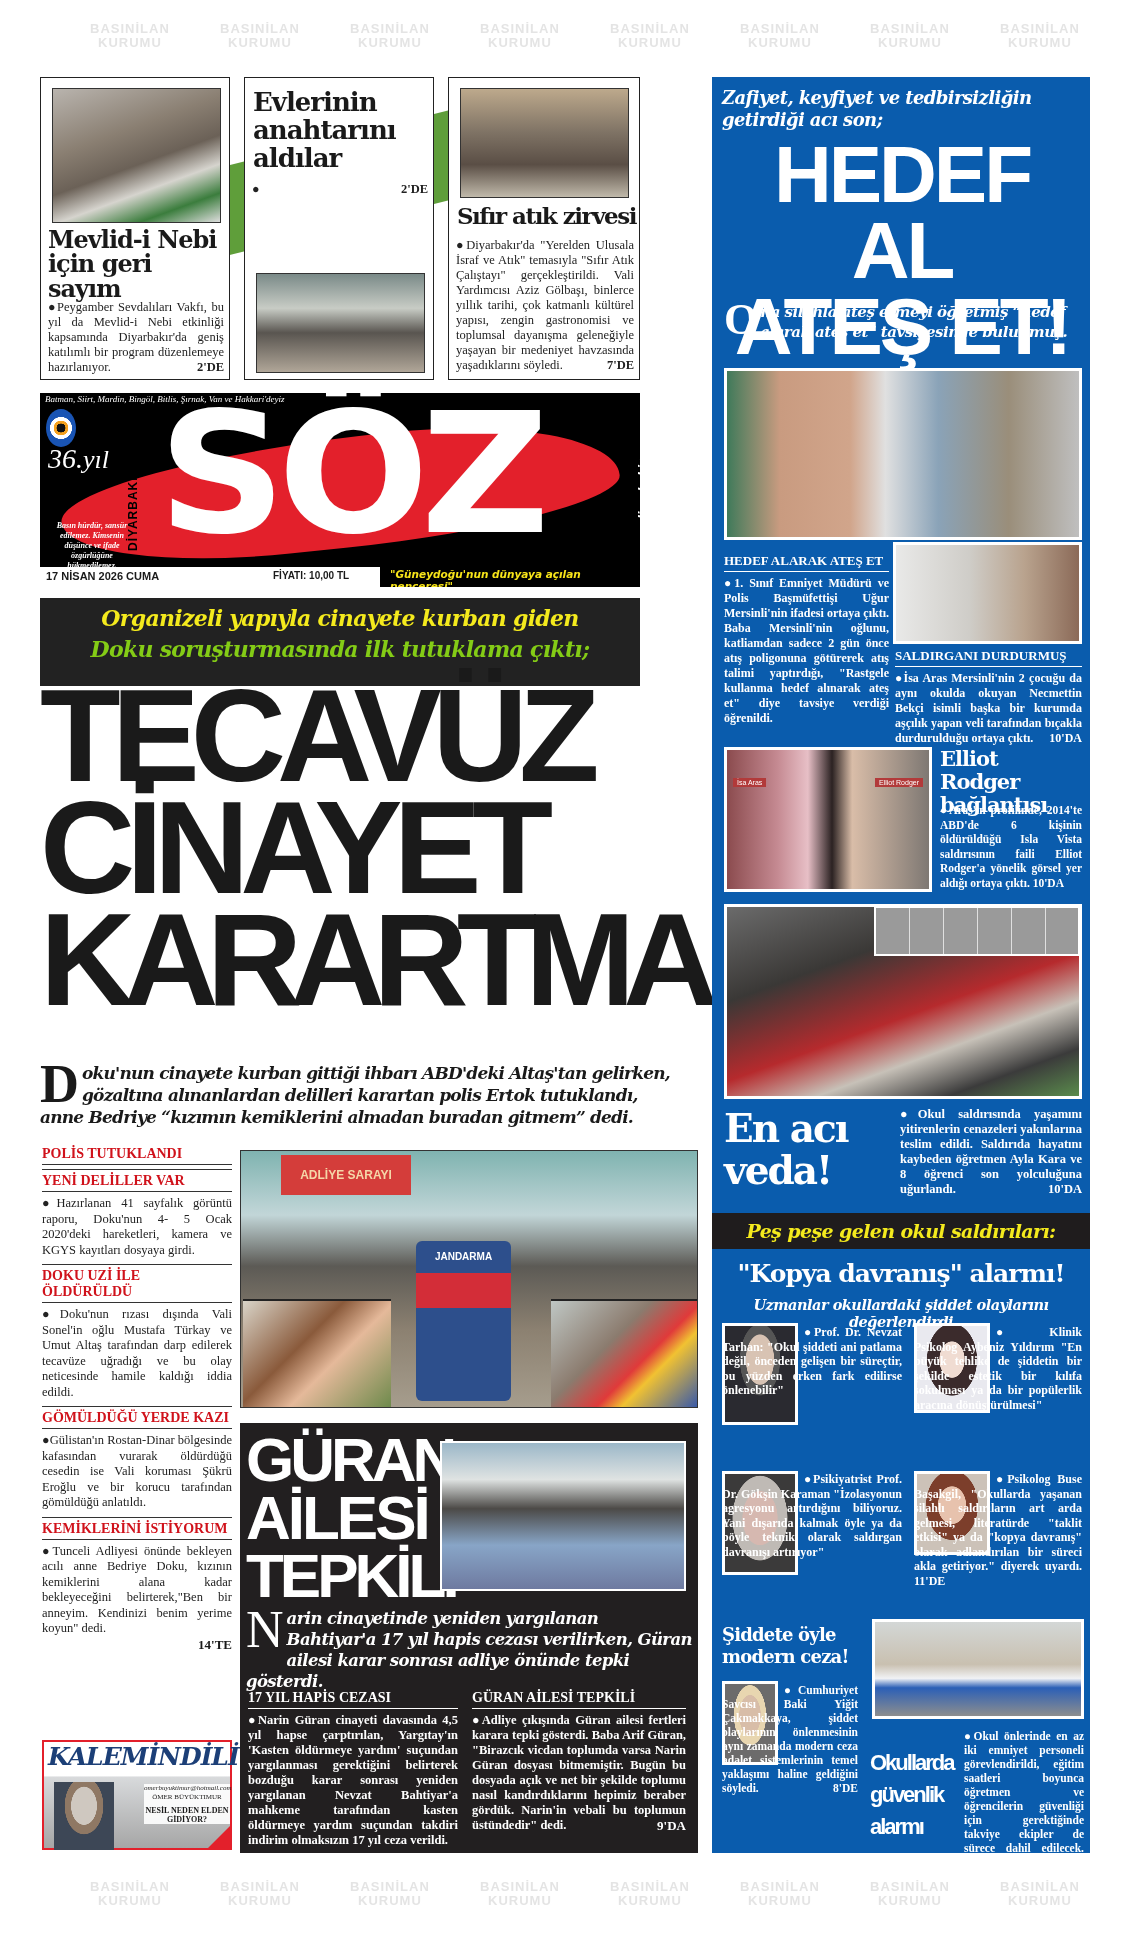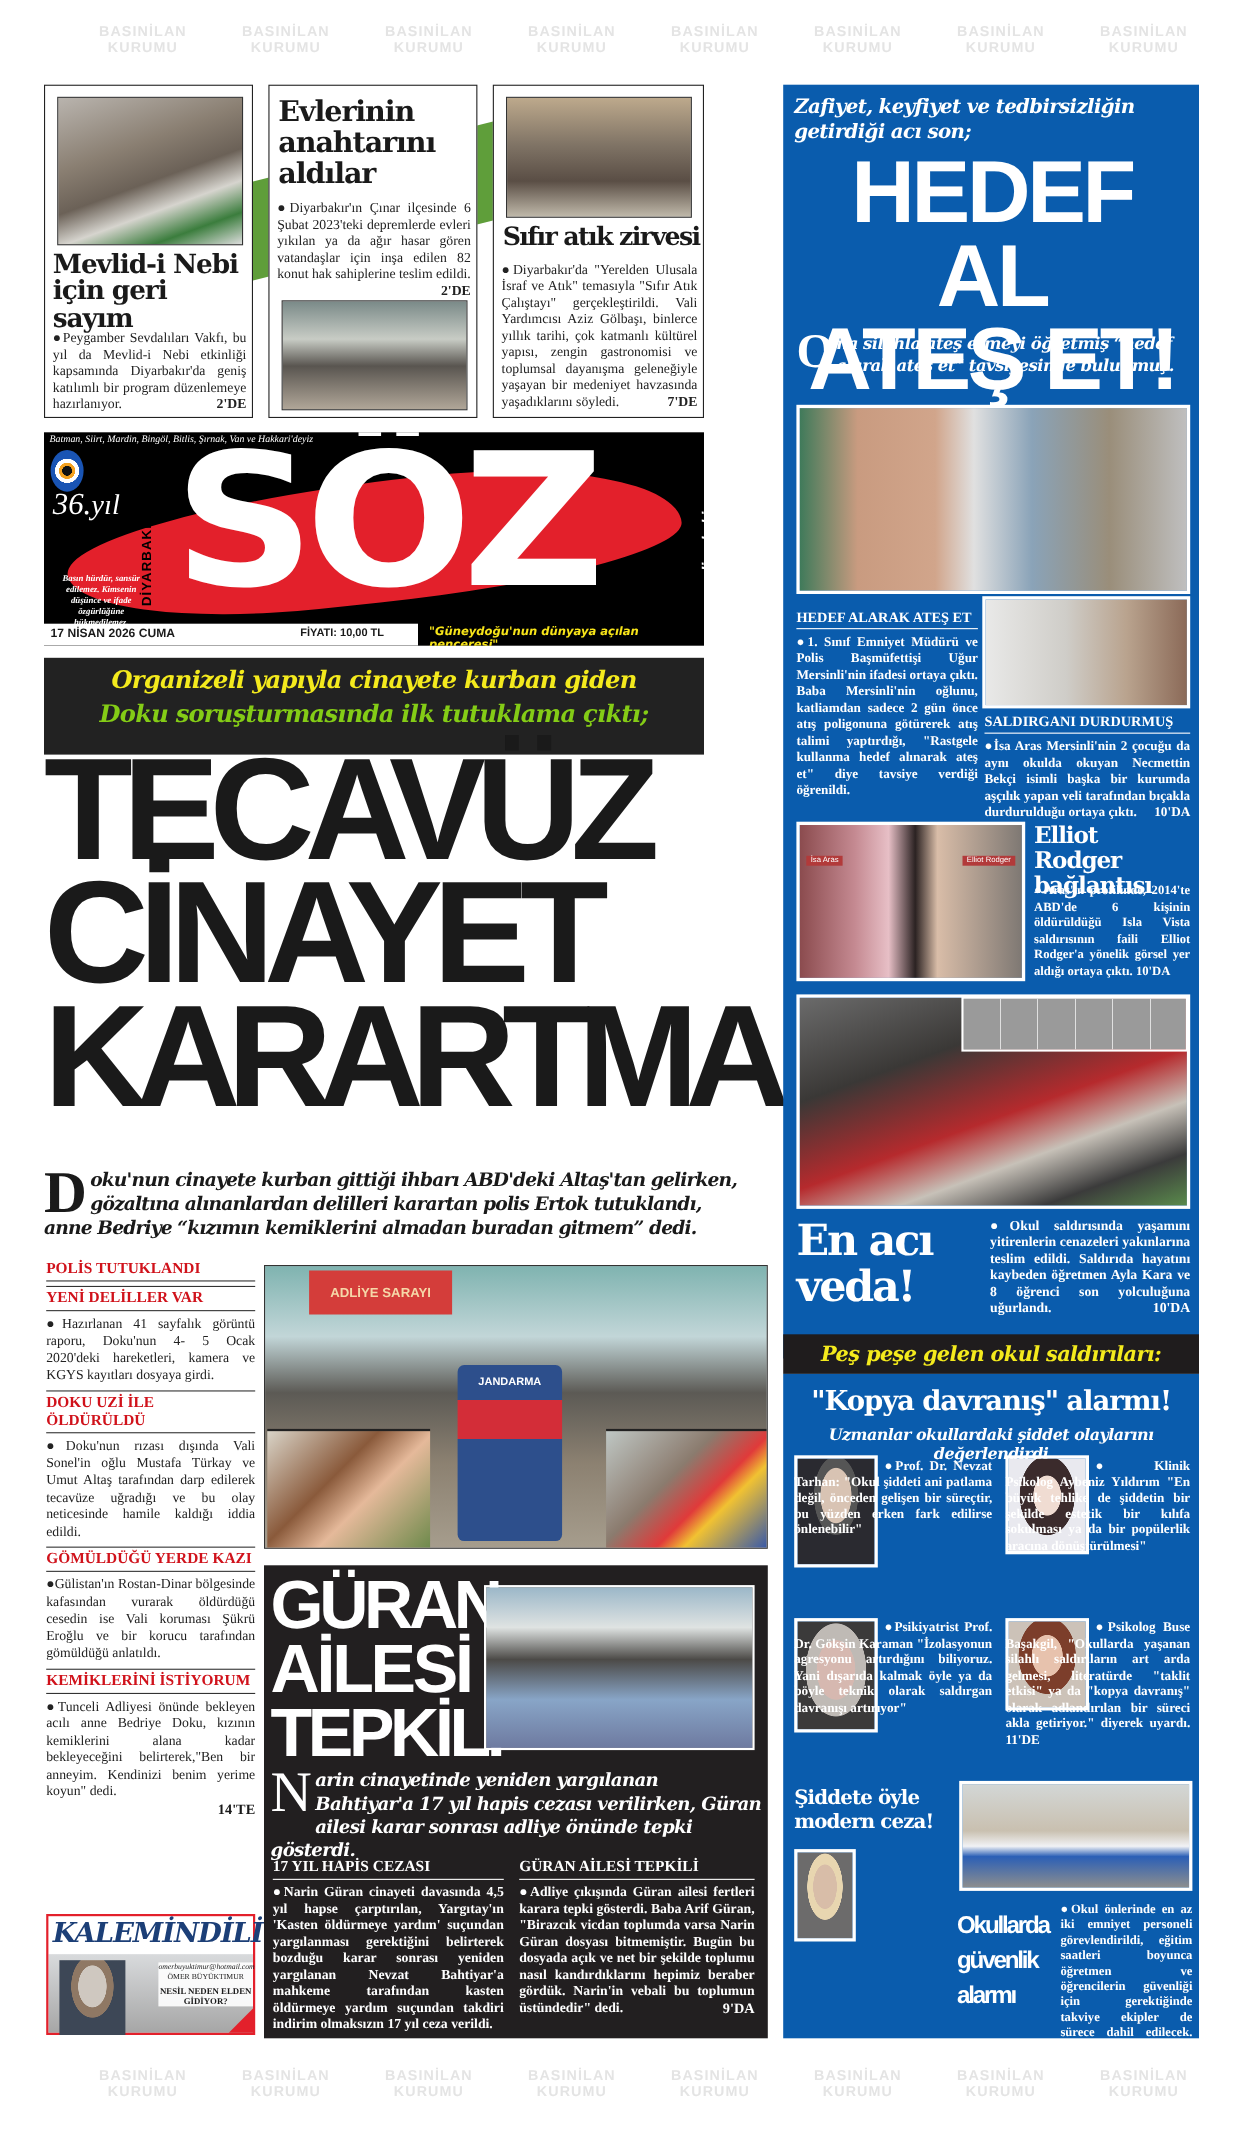--- a/index.html
+++ b/index.html
@@ -44,21 +44,21 @@
 <div class="abs" style="left:220px;top:130px;width:300px;height:90px;background:#5f9e3a;transform:skewY(-14deg);"></div>
 
 <div class="box" style="left:40px;top:77px;width:190px;height:303px">
   <div class="photo" style="left:11px;top:10px;width:169px;height:135px;background:linear-gradient(160deg,#b9b4ae 0%,#8a7f72 35%,#6b6157 55%,#d6d4ce 70%,#3b7d3d 85%,#ddd 100%)"></div>
   <div class="serifH abs" style="left:7px;top:150px;width:180px;font-size:24px">Mevlid-i Nebi için geri sayım</div>
   <div class="body-t abs bullet" style="left:7px;top:222px;width:176px"><span>Peygamber Sevdalıları Vakfı, bu yıl da Mevlid-i Nebi etkinliği kapsamında Diyarbakır'da geniş katılımlı bir program düzenlemeye hazırlanıyor.</span> <span class="ref">2'DE</span></div>
 </div>
 
 <div class="box" style="left:244px;top:77px;width:190px;height:303px">
   <div class="serifH abs" style="left:8px;top:10px;width:178px;font-size:26px;line-height:28px">Evlerinin anahtarını aldılar</div>
-  <div class="body-t abs bullet" style="left:7px;top:104px;width:176px"><span>Diyarbakır'ın Çınar ilçesinde 6 Şubat 2023'teki depremlerde evleri yıkılan ya da ağır hasar gören vatandaşlar için inşa edilen 82 konut hak sahiplerine teslim edildi.</span> <span class="ref">2'DE</span></div>
+  <div class="body-t abs bullet" style="left:7px;top:104px;width:176px"> <span class="ref">2'DE</span></div>
   <div class="photo" style="left:11px;top:195px;width:169px;height:100px;background:linear-gradient(180deg,#7a8a88 0%,#c8ccc5 35%,#595550 60%,#b0a698 100%)"></div>
 </div>
 
 <div class="box" style="left:448px;top:77px;width:192px;height:303px">
   <div class="photo" style="left:11px;top:10px;width:169px;height:110px;background:linear-gradient(180deg,#bda98c 0%,#7f7365 40%,#5a4e45 70%,#c0b9aa 100%)"></div>
   <div class="serifH abs" style="left:8px;top:126px;width:180px;font-size:23px;letter-spacing:-1.5px">Sıfır atık zirvesi</div>
   <div class="body-t abs bullet" style="left:7px;top:160px;width:178px"><span>Diyarbakır'da "Yerelden Ulusala İsraf ve Atık" temasıyla "Sıfır Atık Çalıştayı" gerçekleştirildi. Vali Yardımcısı Aziz Gölbaşı, binlerce yıllık tarihi, çok katmanlı kültürel yapısı, zengin gastronomisi ve toplumsal dayanışma geleneğiyle yaşayan bir medeniyet havzasında yaşadıklarını söyledi.</span> <span class="ref">7'DE</span></div>
 </div>
 
 <div class="abs" style="left:40px;top:393px;width:600px;height:194px;background:#000;overflow:hidden">
@@ -212,21 +212,22 @@
   <div class="abs bb bullet" style="left:10px;top:223px;width:180px;text-indent:82px;font-size:12px;line-height:14.5px">Psikiyatrist Prof. Dr. Gökşin Karaman "İzolasyonun agresyonu artırdığını biliyoruz. Yani dışarıda kalmak öyle ya da böyle teknik olarak saldırgan davranışı artırıyor"</div>
 
   <div class="photo" style="left:202px;top:222px;width:76px;height:84px;border:3px solid #fff;background:radial-gradient(ellipse at 50% 40%,#e7c2ad 0 28%,#7c3e2b 29% 52%,#ccc2b8 53%)"></div>
   <div class="abs bb bullet" style="left:202px;top:223px;width:168px;text-indent:82px;font-size:12px;line-height:14.5px"><span>Psikolog Buse Başakgil, "Okullarda yaşanan silahlı saldırıların art arda gelmesi, literatürde "taklit etkisi" ya da "kopya davranış" olarak adlandırılan bir süreci akla getiriyor." diyerek uyardı.</span> <span>11'DE</span></div>
 
   <div class="abs" style="left:10px;top:375px;width:150px;font-family:'DejaVu Serif',serif;font-weight:bold;font-size:18px;line-height:22px;color:#fff;letter-spacing:-0.8px">
     <div>Şiddete öyle</div>
     <div>modern ceza!</div>
   </div>
   <div class="photo" style="left:10px;top:432px;width:56px;height:84px;border:3px solid #fff;background:radial-gradient(ellipse at 50% 40%,#d8bda8 0 30%,#e8d6b0 31% 45%,#6c6b6b 46%)"></div>
+  <div class="abs bb bullet" style="left:10px;top:434px;width:136px;text-indent:62px;font-size:11.5px;line-height:14px"><span>Cumhuriyet Savcısı Baki Yiğit Çakmakkaya, şiddet olaylarının önlenmesinin aynı zamanda modern ceza adalet sistemlerinin temel yaklaşımı haline geldiğini söyledi.</span> <span class="ref">8'DE</span></div>
 
   <div class="photo" style="left:160px;top:370px;width:212px;height:100px;border:3px solid #fff;background:linear-gradient(180deg,#d3d7d6 0%,#c9c0b0 45%,#f1f2f5 60%,#2b5fb6 70%,#8d8e8e 100%)"></div>
-  <div class="abs" style="left:158px;top:485px;width:92px;font-family:'Liberation Sans',sans-serif;font-weight:bold;font-size:22px;line-height:32px;color:#fff;letter-spacing:-2px">
+  <div class="abs" style="left:158px;top:498px;width:92px;font-family:'Liberation Sans',sans-serif;font-weight:bold;font-size:22px;line-height:32px;color:#fff;letter-spacing:-2px">
     <div>Okullarda</div>
     <div>güvenlik</div>
     <div>alarmı</div>
   </div>
   <div class="abs bb bullet" style="left:252px;top:480px;width:120px;font-size:11.5px;line-height:14px"><span>Okul önlerinde en az iki emniyet personeli görevlendirildi, eğitim saatleri boyunca öğretmen ve öğrencilerin güvenliği için gerektiğinde takviye ekipler de sürece dahil edilecek.</span> <span>11'DE</span></div>
 </div>
 
 </body></html>

